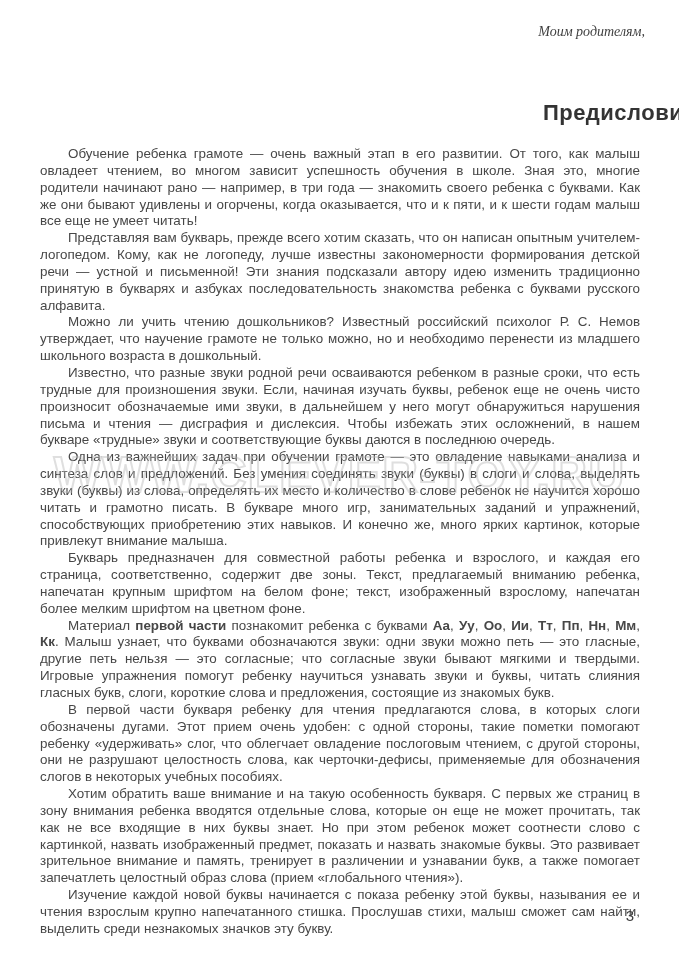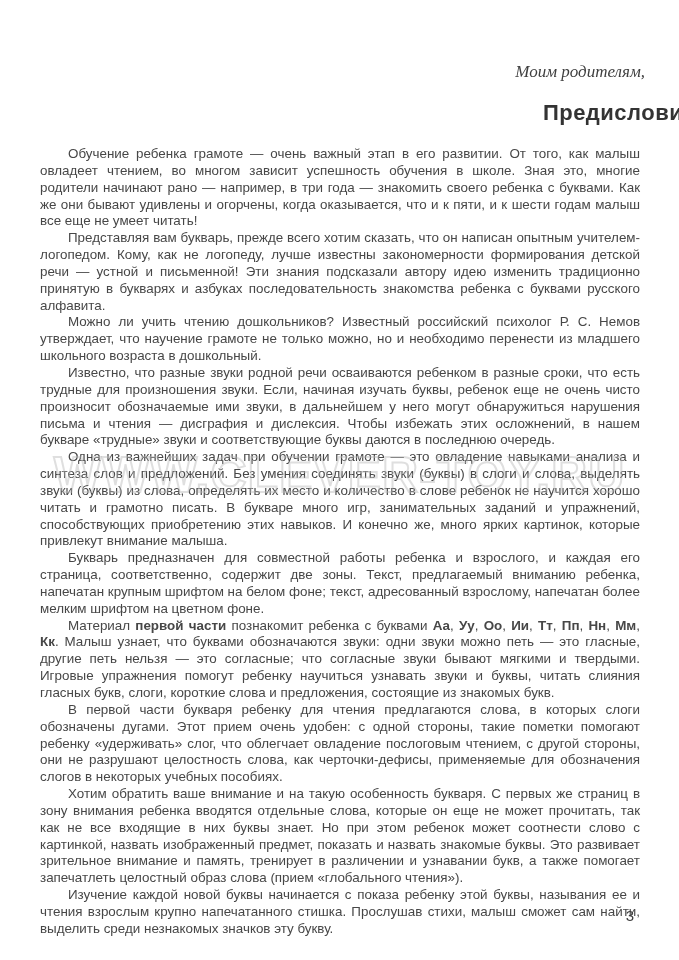--- a/index.html
+++ b/index.html
@@ -15,24 +15,23 @@
     overflow: hidden;
     font-family: "Liberation Sans", sans-serif;
   }
   .dedication {
     position: absolute;
     top: 24px;
     right: 34px;
     text-align: center;
     font-family: "Liberation Serif", serif;
     font-style: italic;
-    font-size: 17px;
+    font-size: 14px;
     line-height: 16px;
     color: #3f3f3f;
-    margin-top: 40px;
   }
   .title {
     position: absolute;
     top: 100px;
     left: 0;
     width: 679px;
     text-align: right;
     font-size: 22px;
     font-weight: bold;
     letter-spacing: 0.5px;
@@ -90,21 +89,21 @@
   </div>
 
   <h1 class="title">Предисловие</h1>
 
   <div class="body-text">
       <p class="para"><span>Обучение ребенка грамоте — очень важный этап в его развитии. От того, как малыш овладеет чтением, во многом зависит успешность обучения в школе. Зная это, многие родители начинают рано — например, в три года — знакомить своего ребенка с буквами. Как же они бывают удивлены и огорчены, когда оказывается, что и к пяти, и к шести годам малыш все еще не умеет читать!</span></p>
       <p class="para"><span>Представляя вам букварь, прежде всего хотим сказать, что он написан опытным учителем-логопедом. Кому, как не логопеду, лучше известны закономерности формирования детской речи — устной и письменной! Эти знания подсказали автору идею изменить традиционно принятую в букварях и азбуках последовательность знакомства ребенка с буквами русского алфавита.</span></p>
       <p class="para"><span>Можно ли учить чтению дошкольников? Известный российский психолог Р. С. Немов утверждает, что научение грамоте не только можно, но и необходимо перенести из младшего школьного возраста в дошкольный.</span></p>
       <p class="para"><span>Известно, что разные звуки родной речи осваиваются ребенком в разные сроки, что есть трудные для произношения звуки. Если, начиная изучать буквы, ребенок еще не очень чисто произносит обозначаемые ими звуки, в дальнейшем у него могут обнаружиться нарушения письма и чтения — дисграфия и дислексия. Чтобы избежать этих осложнений, в нашем букваре «трудные» звуки и соответствующие буквы даются в последнюю очередь.</span></p>
       <p class="para"><span>Одна из важнейших задач при обучении грамоте — это овладение навыками анализа и синтеза слов и предложений. Без умения соединять звуки (буквы) в слоги и слова, выделять звуки (буквы) из слова, определять их место и количество в слове ребенок не научится хорошо читать и грамотно писать. В букваре много игр, занимательных заданий и упражнений, способствующих приобретению этих навыков. И конечно же, много ярких картинок, которые привлекут внимание малыша.</span></p>
-      <p class="para"><span>Букварь предназначен для совместной работы ребенка и взрослого, и каждая его страница, соответственно, содержит две зоны. Текст, предлагаемый вниманию ребенка, напечатан крупным шрифтом на белом фоне; текст, адресованный взрослому, напечатан более мелким шрифтом на цветном фоне.</span></p>
+      <p class="para"><span>Букварь предназначен для совместной работы ребенка и взрослого, и каждая его страница, соответственно, содержит две зоны. Текст, предлагаемый вниманию ребенка, напечатан крупным шрифтом на белом фоне; текст, изображенный взрослому, напечатан более мелким шрифтом на цветном фоне.</span></p>
       <p class="para"><span>Материал </span><span class="b">первой части</span><span> познакомит ребенка с буквами </span><span class="b">Аа</span><span>, </span><span class="b">Уу</span><span>, </span><span class="b">Оо</span><span>, </span><span class="b">Ии</span><span>, </span><span class="b">Тт</span><span>, </span><span class="b">Пп</span><span>, </span><span class="b">Нн</span><span>, </span><span class="b">Мм</span><span>, </span><span class="b">Кк</span><span>. Малыш узнает, что буквами обозначаются звуки: одни звуки можно петь — это гласные, другие петь нельзя — это согласные; что согласные звуки бывают мягкими и твердыми. Игровые упражнения помогут ребенку научиться узнавать звуки и буквы, читать слияния гласных букв, слоги, короткие слова и предложения, состоящие из знакомых букв.</span></p>
       <p class="para"><span>В первой части букваря ребенку для чтения предлагаются слова, в которых слоги обозначены дугами. Этот прием очень удобен: с одной стороны, такие пометки помогают ребенку «удерживать» слог, что облегчает овладение послоговым чтением, с другой стороны, они не разрушают целостность слова, как черточки-дефисы, применяемые для обозначения слогов в некоторых учебных пособиях.</span></p>
       <p class="para"><span>Хотим обратить ваше внимание и на такую особенность букваря. С первых же страниц в зону внимания ребенка вводятся отдельные слова, которые он еще не может прочитать, так как не все входящие в них буквы знает. Но при этом ребенок может соотнести слово с картинкой, назвать изображенный предмет, показать и назвать знакомые буквы. Это развивает зрительное внимание и память, тренирует в различении и узнавании букв, а также помогает запечатлеть целостный образ слова (прием «глобального чтения»).</span></p>
       <p class="para"><span>Изучение каждой новой буквы начинается с показа ребенку этой буквы, называния ее и чтения взрослым крупно напечатанного стишка. Прослушав стихи, малыш сможет сам найти, выделить среди незнакомых значков эту букву.</span></p>
     </div>
 
   <div class="watermark">WWW.CLEVER-TOY.RU</div>
 
   <div class="page-number">3</div>
 

